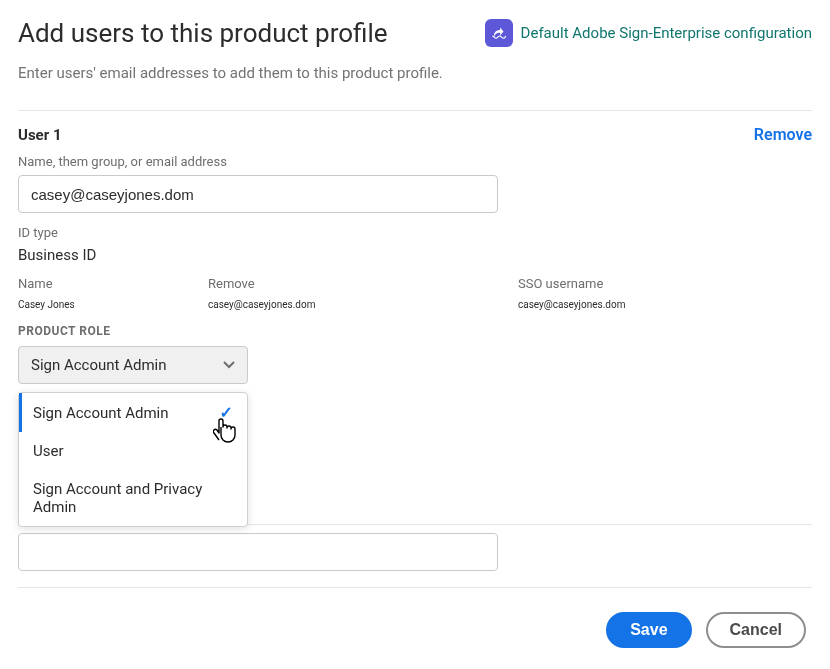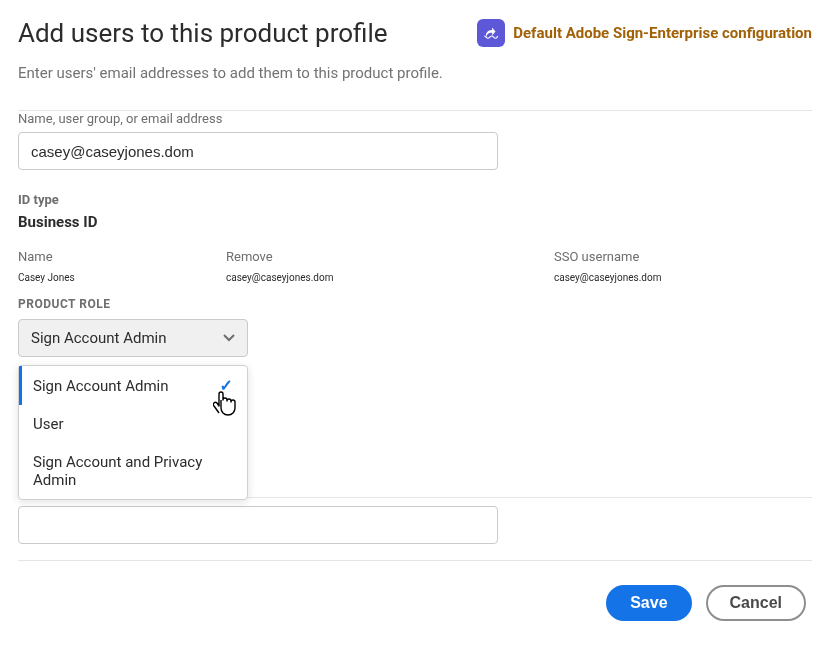--- a/index.html
+++ b/index.html
@@ -40,22 +40,22 @@
       width: 28px;
       height: 28px;
       background: #5c58d8;
       border-radius: 6px;
       display: flex;
       align-items: center;
       justify-content: center;
     }
     .profile-name {
       font-size: 15px;
-      font-weight: 700;
-      color: #a16207;
+      font-weight: 400;
+      color: #0f766e;
     }
     .dialog-subtitle {
       font-size: 15px;
       color: #737373;
       margin-bottom: 28px;
     }
     .divider {
       border: none;
       border-top: 1px solid #e5e5e5;
       margin: 0;
@@ -86,32 +86,31 @@
       width: 480px;
       height: 38px;
       border: 1px solid #cacaca;
       border-radius: 4px;
       padding: 0 12px;
       font-size: 15px;
       color: #2c2c2c;
       background: #fff;
     }
     .id-type-section {
-      margin-top: 22px;
-      font-weight: bold;
+      margin-top: 12px;
     }
     .id-type-value {
       font-size: 15px;
       color: #2c2c2c;
       margin-top: 6px;
     }
     .info-row {
       display: flex;
-      margin-top: 18px;
-      gap: 18px;
+      margin-top: 12px;
+      gap: 0;
     }
     .info-col {
       flex: 0 0 auto;
     }
     .info-col-name { width: 190px; }
     .info-col-email { width: 310px; }
     .info-col-sso { flex: 1; }
     .info-label {
       font-size: 13px;
       color: #6e6e6e;
@@ -236,23 +235,27 @@
         </svg>
       </div>
       <span class="profile-name">Default Adobe Sign-Enterprise configuration</span>
     </div>
   </div>
 
   <p class="dialog-subtitle">Enter users' email addresses to add them to this product profile.</p>
 
   <hr class="divider">
 
+  <div class="user-section-header">
+    <span class="user-label">User 1</span>
+    <span class="remove-link">Remove</span>
+  </div>
 
   <div>
-    <div class="field-label">Name, user group, or email address</div>
+    <div class="field-label">Name, them group, or email address</div>
     <input type="text" class="text-input" value="casey@caseyjones.dom" style="">
   </div>
 
   <div class="id-type-section">
     <div class="field-label">ID type</div>
     <div class="id-type-value">Business ID</div>
   </div>
 
   <div class="info-row">
     <div class="info-col info-col-name">

